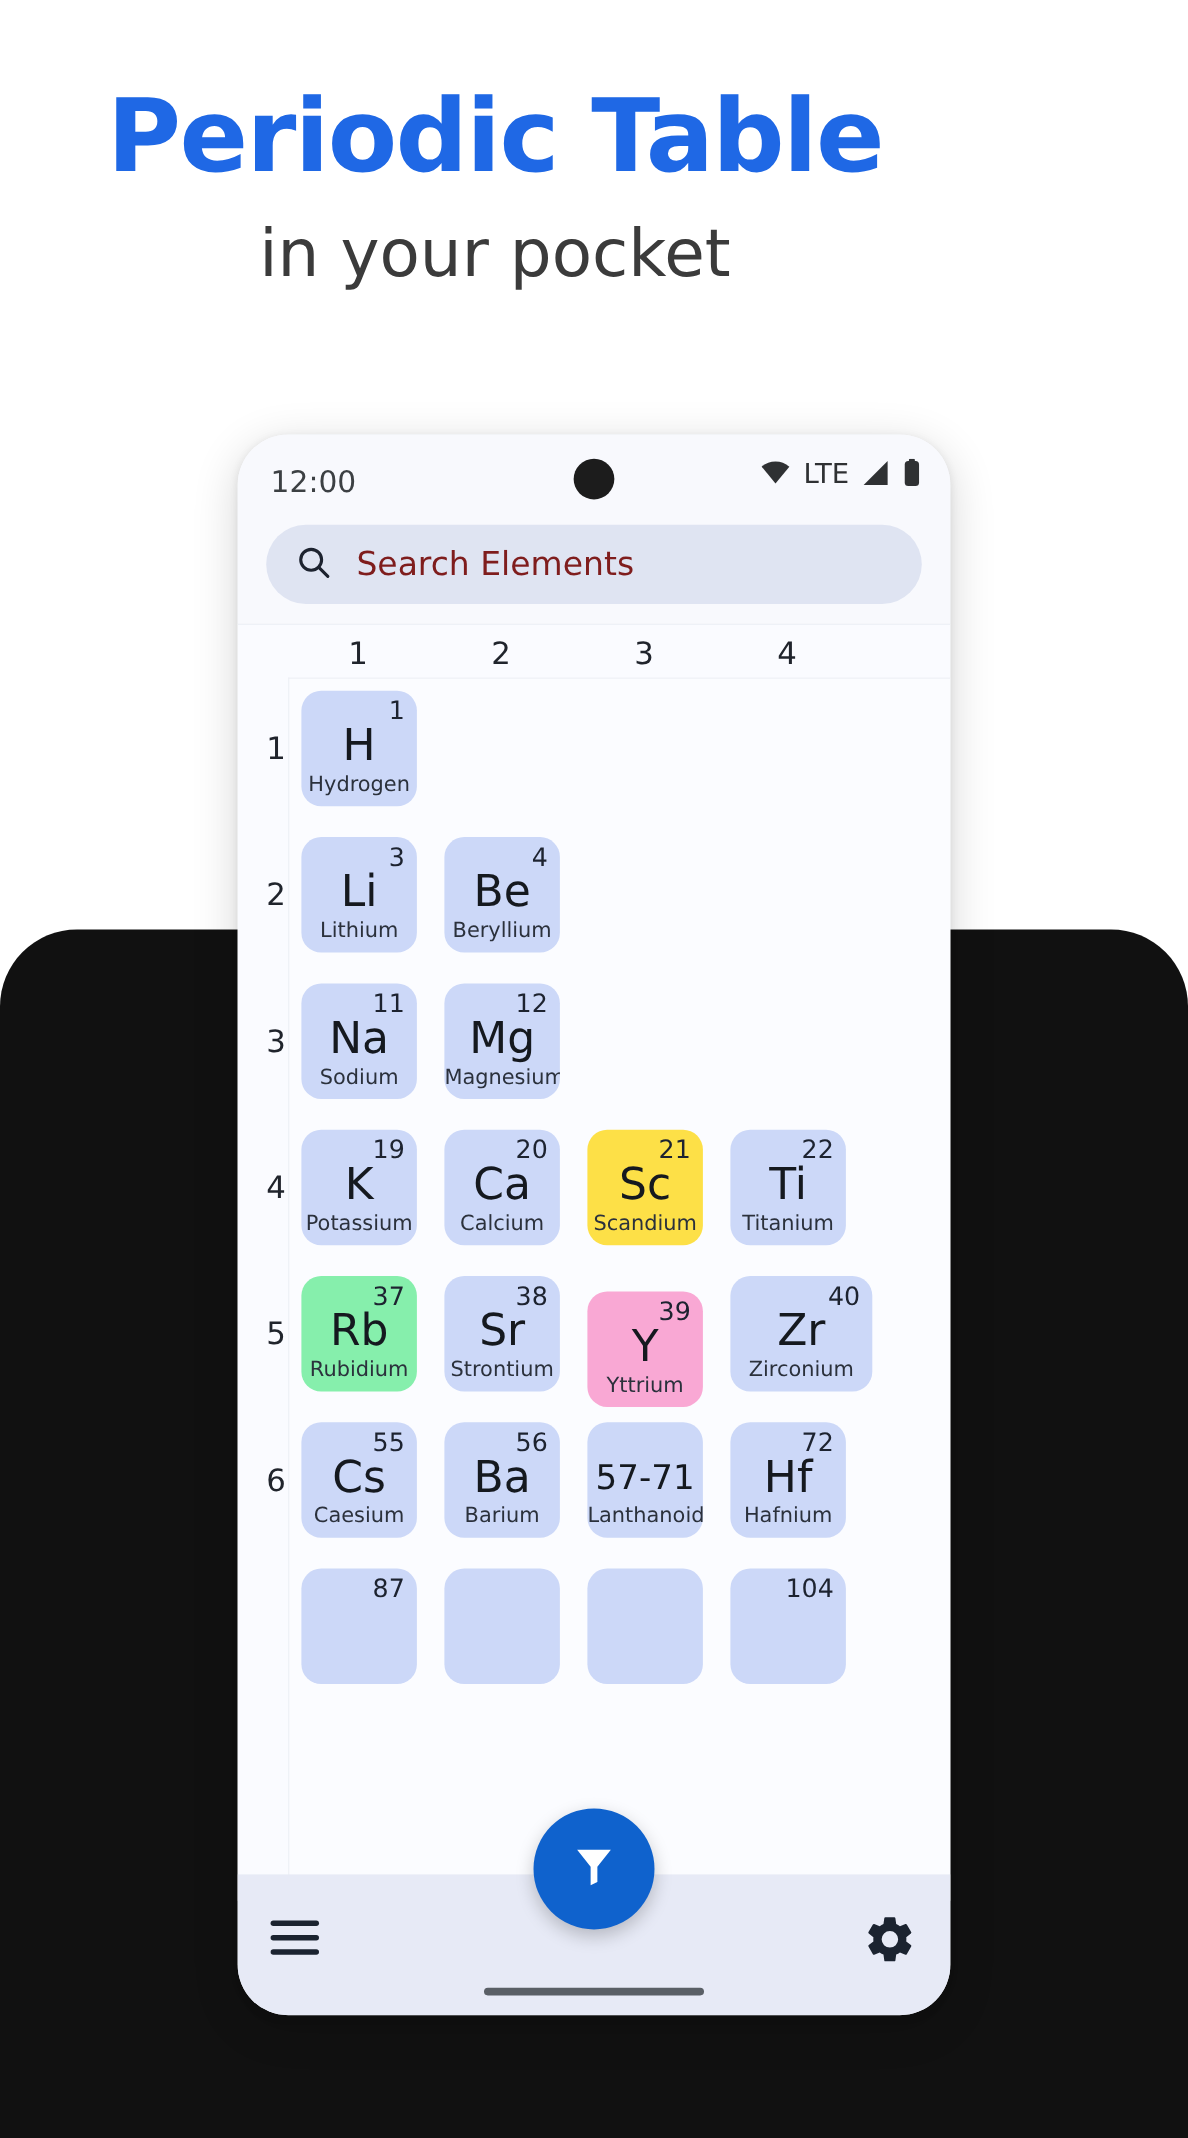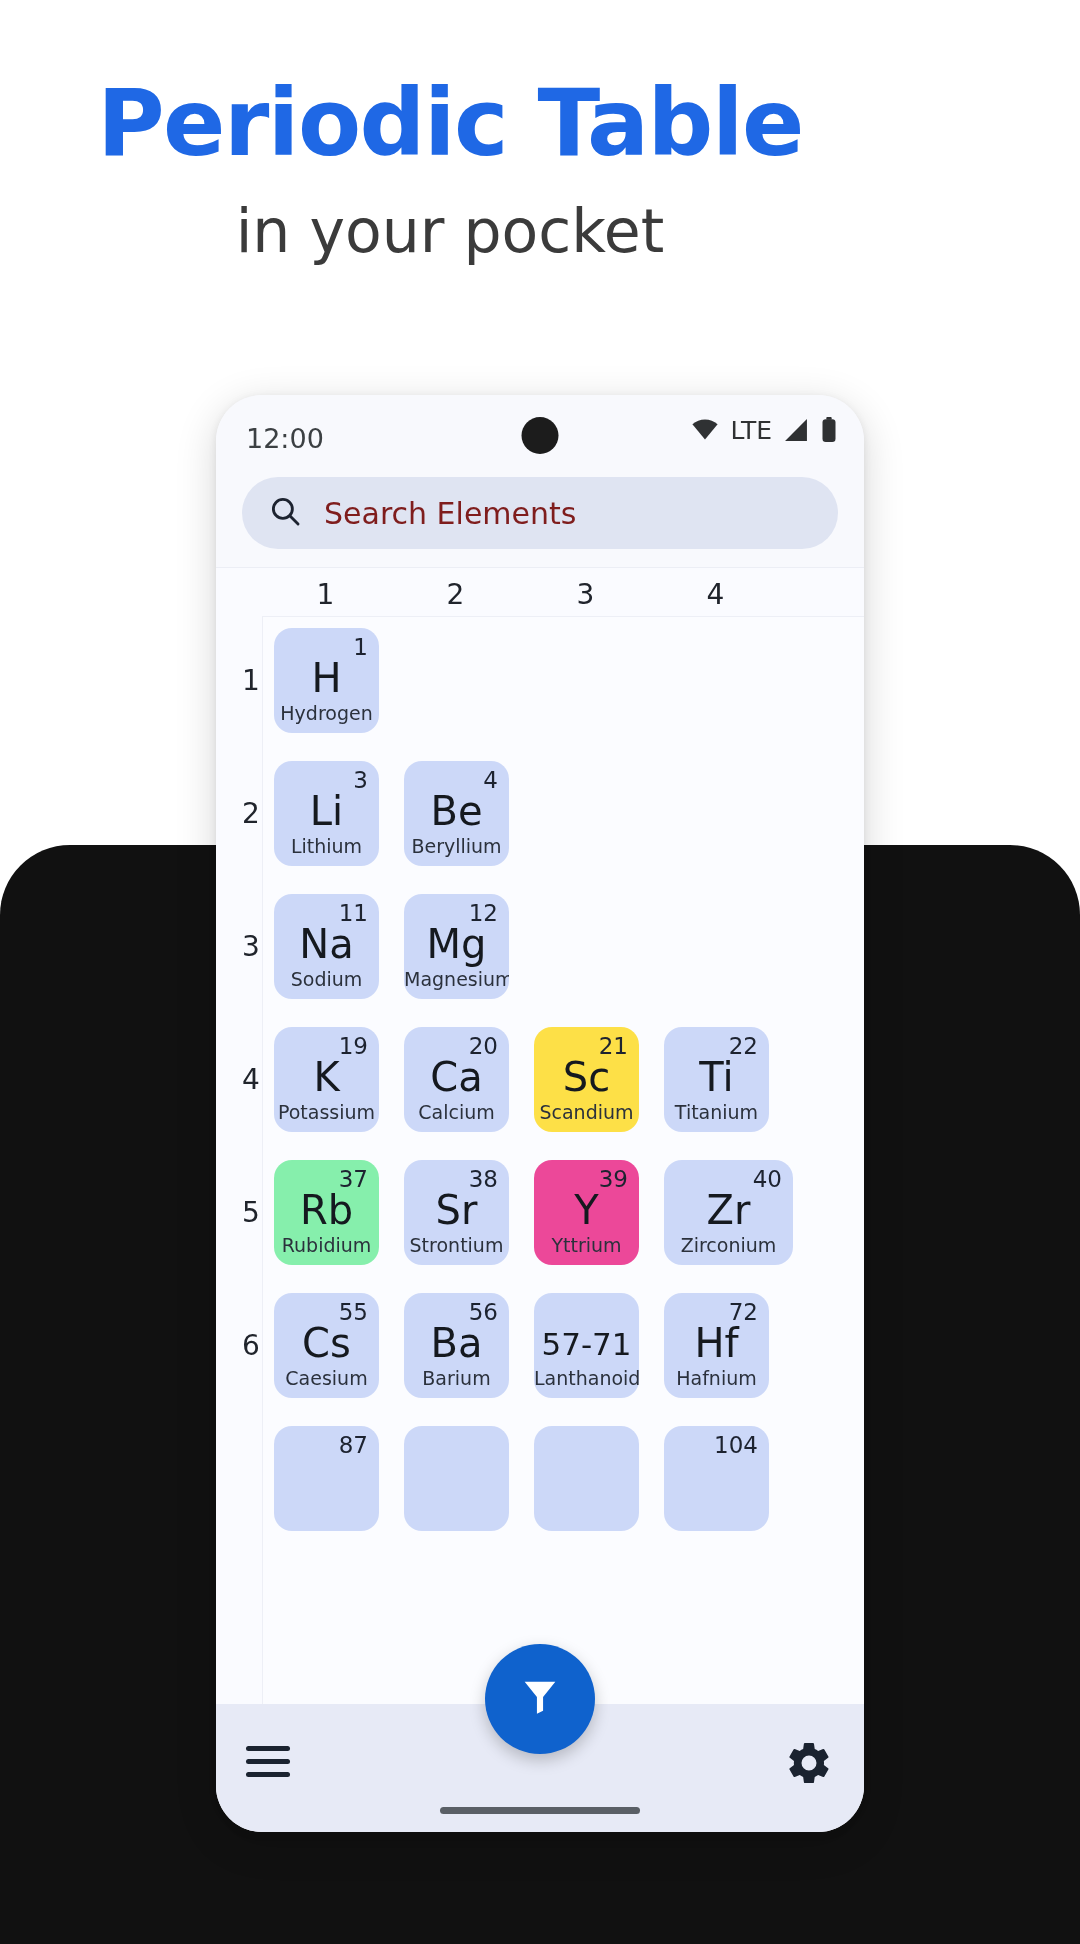--- a/index.html
+++ b/index.html
@@ -386,21 +386,21 @@
         <div class="cell" style="left: 11px; top: 543px; background: #86efac;">
           <div class="num">37</div>
           <div class="sym">Rb</div>
           <div class="name">Rubidium</div>
         </div>
         <div class="cell" style="left: 141px; top: 543px; background: rgb(204, 216, 248);">
           <div class="num">38</div>
           <div class="sym">Sr</div>
           <div class="name">Strontium</div>
         </div>
-        <div class="cell" style="left: 271px; top: 543px; background: #ec4899;">
+        <div class="cell" style="left: 271px; top: 557px; background: #f9a8d4;">
           <div class="num">39</div>
           <div class="sym">Y</div>
           <div class="name">Yttrium</div>
         </div>
         <div class="cell" style="left: 401px; top: 543px; background: rgb(204, 216, 248); padding-left: 24px;">
           <div class="num">40</div>
           <div class="sym">Zr</div>
           <div class="name">Zirconium</div>
         </div>
         <div class="cell" style="left: 11px; top: 676px; background: rgb(204, 216, 248);">

